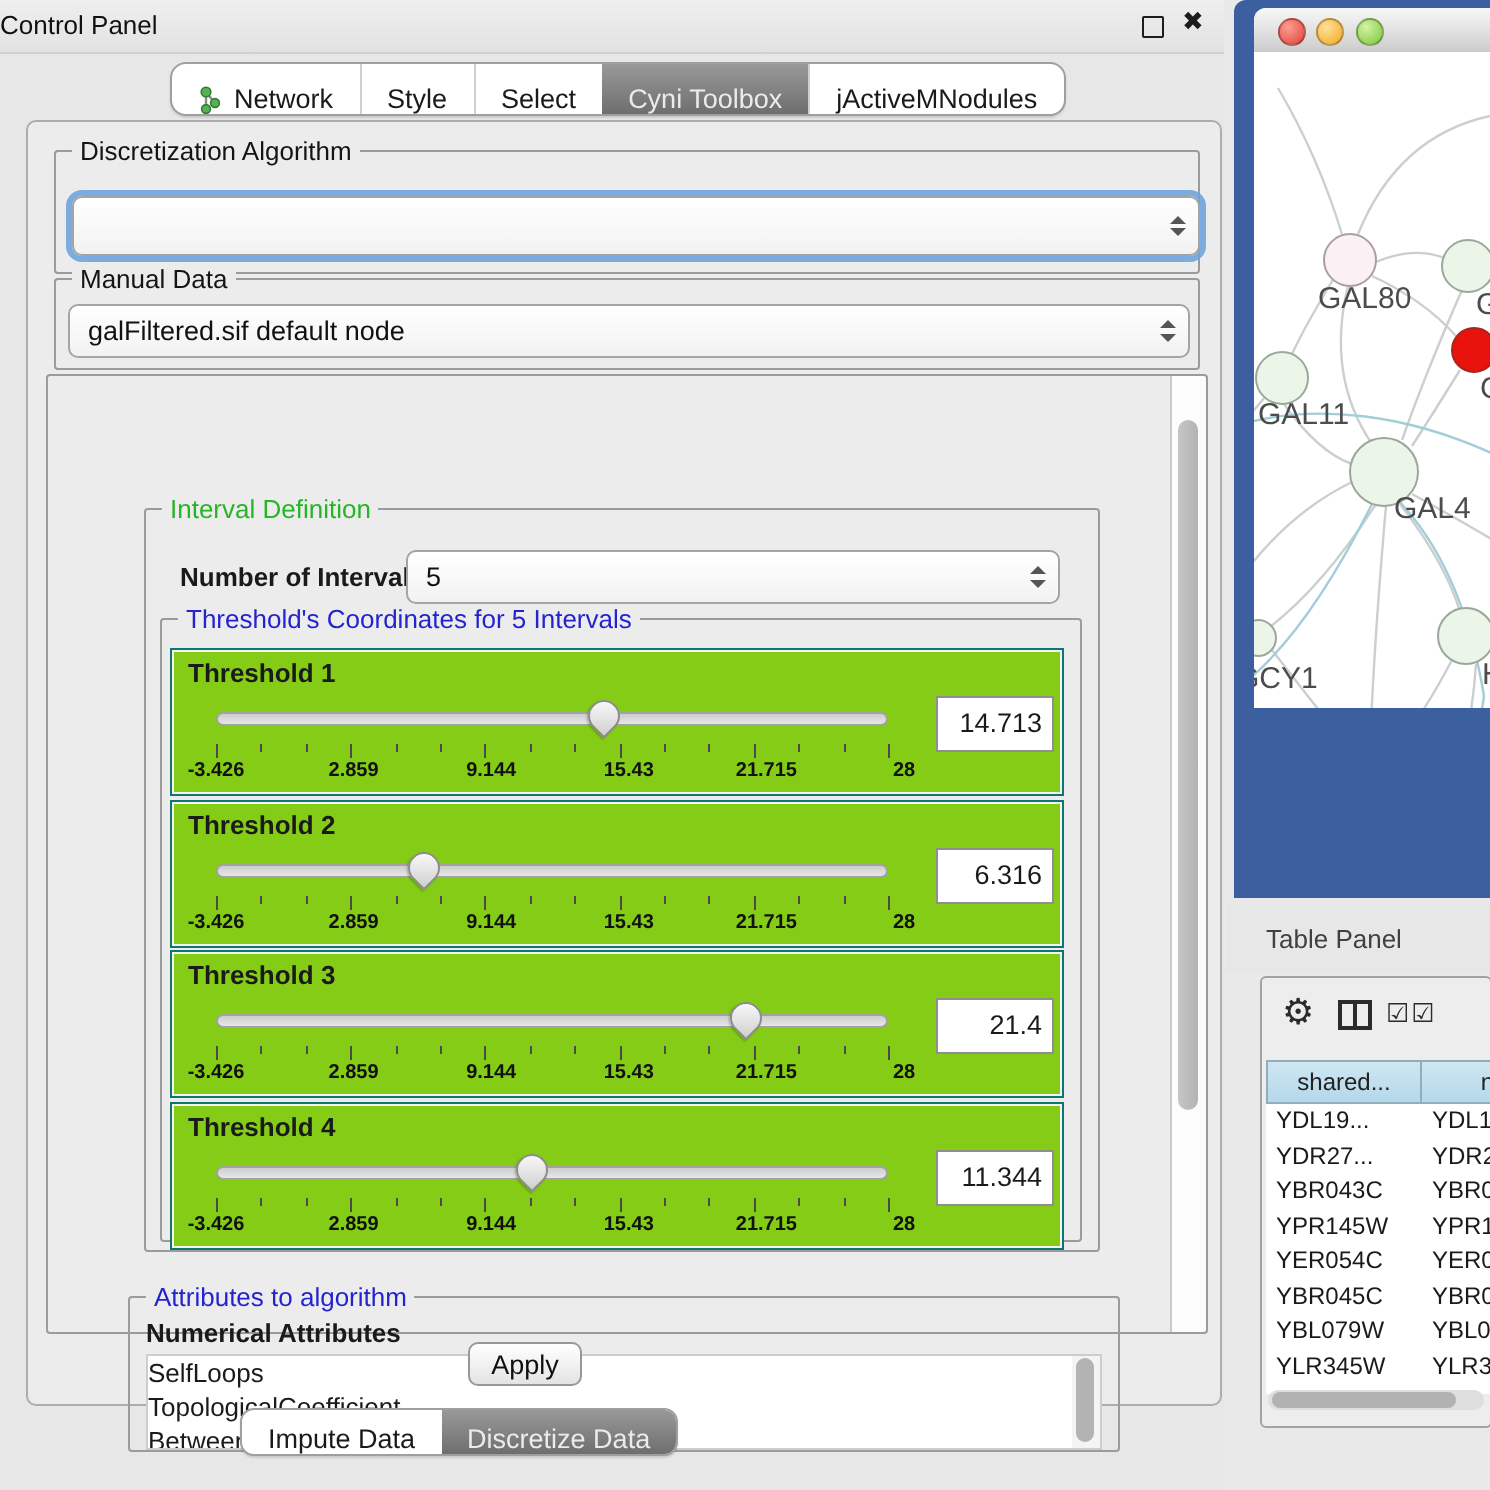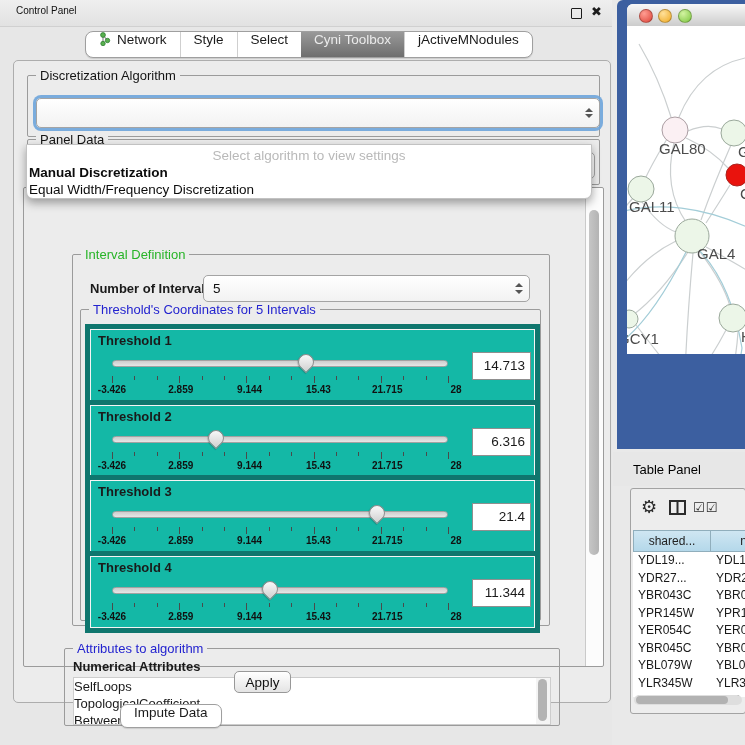--- a/index.html
+++ b/index.html
@@ -5,29 +5,29 @@
   html,body{margin:0;padding:0}
   body{
     width:745px;height:745px;position:relative;overflow:hidden;
     background:#e9e9e9;font-family:"Liberation Sans",sans-serif;
     -webkit-font-smoothing:antialiased;color:#1a1a1a;
   }
   
   .cp{position:absolute;left:0;top:0;width:612px;height:745px;background:#e7e7e7}
   .cp-titlebar{position:absolute;left:0;top:0;width:612px;height:26px;
     background:linear-gradient(#efefef,#e2e2e2);border-bottom:1px solid #d0d0d0}
-  .cp-title{position:absolute;left:16px;top:5px;font-size:10px;color:#111}
+  .cp-title{position:absolute;left:0;top:5px;font-size:13px;color:#111}
   .float-ic{position:absolute;left:571px;top:8px;width:9px;height:9px;border:1.6px solid #1c1c1c;border-radius:1px;cursor:pointer}
   .close-ic{position:absolute;left:591px;top:4px;font-size:13px;font-weight:bold;color:#1c1c1c;cursor:pointer;font-family:"DejaVu Sans",sans-serif}
   
   .tabbar{position:absolute;display:inline-flex;background:#fff;border:1px solid #9f9f9f;
     border-radius:8px;overflow:hidden;height:25px;box-shadow:0 1px 1px rgba(0,0,0,.12)}
   #top-tabs{left:85px;top:31px}
   #bottom-tabs{left:120px;top:704px;height:22px;border-radius:7px}
-  .seg{display:flex;align-items:flex-start;padding:0 13px;font-size:13.5px;color:#1a1a1a;cursor:pointer;white-space:nowrap}
+  .seg{display:flex;align-items:flex-end;padding:0 13px;font-size:13.5px;color:#1a1a1a;cursor:pointer;white-space:nowrap}
   .seg + .seg{border-left:1px solid #cfcfcf}
   .seg.sel{background:linear-gradient(#999,#6e6e6e);color:#ebebeb;border-left:none}
   .seg .net-ic{margin-right:5px;display:inline-flex}
   
   .outer{position:absolute;left:13px;top:60px;width:596px;height:641px;background:#ececec;
     border:1px solid #adadad;border-radius:5px}
   
   .group{position:absolute;border:1px solid #9b9b9b;border-radius:2px}
   .gtitle{position:absolute;top:-8px;left:8px;background:#ececec;padding:0 4px;font-size:13px;white-space:nowrap}
   .gtitle.green{color:#27b427}
@@ -52,21 +52,21 @@
   .vscroll{position:absolute;right:0;top:0;bottom:0;width:17px;background:#fcfcfc;border-left:1px solid #cacaca;border-radius:0 2px 2px 0}
   .vscroll .vthumb{position:absolute;left:3px;width:10px;top:22px;height:345px;background:linear-gradient(90deg,#c6c6c6,#b3b3b3);border-radius:6px}
   
   .g-alg{left:13px;top:14px;width:571px;height:60px}
   .g-td{left:13px;top:78px;width:571px;height:44px}
   .g-id{left:48px;top:66px;width:476px;height:370px}   
   .g-tc{left:7px;top:54px;width:459px;height:310px}    
   .g-attr{left:40px;top:460px;width:494px;height:76px} 
   .noi-label{position:absolute;left:17px;top:26px;font-size:13px;font-weight:bold}
   
-  .tpanel{position:absolute;left:4px;width:445px;height:72px;background:#14b8a6;border:5px solid #0f766e;box-shadow:inset 0 0 0 1px #f4f4f4}
+  .tpanel{position:absolute;left:4px;width:445px;height:72px;background:#84cc16;border:1px solid #0f766e;box-shadow:inset 0 0 0 1px #f4f4f4}
   .tpanel .plabel{position:absolute;left:8px;top:4px;font-size:13px;font-weight:bold}
   .trackzone{position:absolute;left:22px;top:22px;width:336px;height:24px}
   .track{position:absolute;left:0;right:0;top:9px;height:5px;border:1px solid #a2a2a2;border-radius:4px;background:linear-gradient(#cdcdcd,#e6e6e6);cursor:pointer}
   .thumb{position:absolute;top:3px;width:14px;height:14px;background:linear-gradient(135deg,#ffffff,#cfcfcf);
     border:1px solid #8d8d8d;border-radius:50% 50% 0 50%;transform:translateX(-50%) rotate(45deg);cursor:grab;box-shadow:0 1px 1px rgba(0,0,0,.2)}
   .tickrow{position:absolute;left:22px;top:47px;width:336px;height:8px}
   .tick{position:absolute;top:0;width:1px;height:4px;background:#4a4a4a}
   .tick.major{height:7px}
   .ticklabs{position:absolute;left:22px;top:55px;width:344px;height:12px}
   .ticklabs span{position:absolute;transform:translateX(-50%);font-size:10px;font-weight:bold;color:#111;white-space:nowrap}
@@ -90,21 +90,21 @@
   .light.green{left:51px;background:radial-gradient(circle at 35% 30%,#d2f3a1,#7cc63e)}
   .netcanvas{position:absolute;left:0;top:22px;width:118px;height:392px;background:#fff}
   .netcanvas svg{display:block}
   .edge{fill:none;stroke:#cbcfd0;stroke-width:1.2}
   .edge.teal{stroke:#a3cdd8}
   circle.green{fill:#ecf6e8;stroke:#9aa89b;stroke-width:1}
   circle.pink{fill:#fbf0f3;stroke:#ab9ea3;stroke-width:1}
   circle.red{fill:#e9130d;stroke:#a92520;stroke-width:1}
   .nlab{font-size:15px;fill:#4c4c4c;font-family:"Liberation Sans",sans-serif}
   .tp-titlebar{position:absolute;left:613px;top:452px;width:132px;height:34px;background:#e7e7e7}
-  .tp-title{position:absolute;left:20px;top:10px;font-size:13px;color:#000000}
+  .tp-title{position:absolute;left:20px;top:10px;font-size:13px;color:#404040}
   .tablepanel{position:absolute;left:630px;top:488px;width:114px;height:224px;background:#ededed;border:1px solid #a3a3a3;border-radius:3px;overflow:hidden}
   .tp-toolbar{position:absolute;left:0;top:0;right:0;height:40px}
   .gear-ic{position:absolute;left:10px;top:7px;font-size:18px;color:#2b2b2b;font-family:"DejaVu Sans",sans-serif;cursor:pointer}
   .split-ic{position:absolute;left:38px;top:11px;cursor:pointer}
   .checks-ic{position:absolute;left:62px;top:11px;font-size:13px;letter-spacing:1px;color:#2b2b2b;font-family:"DejaVu Sans",sans-serif;cursor:pointer}
   .tbl-white{position:absolute;left:2px;top:62px;width:150px;height:146px;background:#fff}
   .tbl-header{position:absolute;left:2px;top:41px;height:21px;width:160px}
   .hcell{position:absolute;top:0;height:20px;background:linear-gradient(#cfe6f2,#b4d8ea);border:1px solid #90aebc;
     font-size:12px;text-align:center;line-height:20px;color:#222;cursor:pointer;overflow:hidden;white-space:nowrap}
   .trow{position:absolute;left:2px;width:160px;height:17.5px;font-size:12px;line-height:17.5px;white-space:nowrap;cursor:pointer}
@@ -156,30 +156,23 @@
       <span class="gtitle black">Discretization Algorithm</span>
       <div class="combo ring" style="left:8px;top:22px;width:562px;height:28px">
         <span class="val"></span>
         <span class="stepper">
             <i class="up"></i>
             <i class="dn"></i>
           </span>
       </div>
     </div>
 
-    <div class="popup">
-      <div class="popup-prompt">Select algorithm to view settings</div>
-      <div id="popup-items">
-          <div class="popup-item sel">Manual Discretization</div>
-          <div class="popup-item">Equal Width/Frequency Discretization</div>
-        </div>
-    </div>
 
     <div class="group g-td">
-      <span class="gtitle black">Panel Data</span>
+      <span class="gtitle black">Manual Data</span>
       <div class="combo" style="left:6px;top:12px;width:559px;height:25px">
         <span class="val" style="line-height:25px">galFiltered.sif default node</span>
         <span class="stepper">
             <i class="up"></i>
             <i class="dn"></i>
           </span>
       </div>
     </div>
 
     <div class="scrollpane">
@@ -355,20 +348,23 @@
         <div class="vthumb"></div>
       </div>
     </div>
 
     <button class="apply-btn">Apply</button>
   </div>
 
   <div class="tabbar" id="bottom-tabs">
       <div class="seg">
         <span>Impute Data</span>
+      </div>
+      <div class="seg sel">
+        <span>Discretize Data</span>
       </div>
     </div>
 </div>
 
 <div class="netframe">
   <div class="macwin">
     <div class="mactitle">
       <span class="light red"></span>
       <span class="light yellow"></span>
       <span class="light green"></span>

